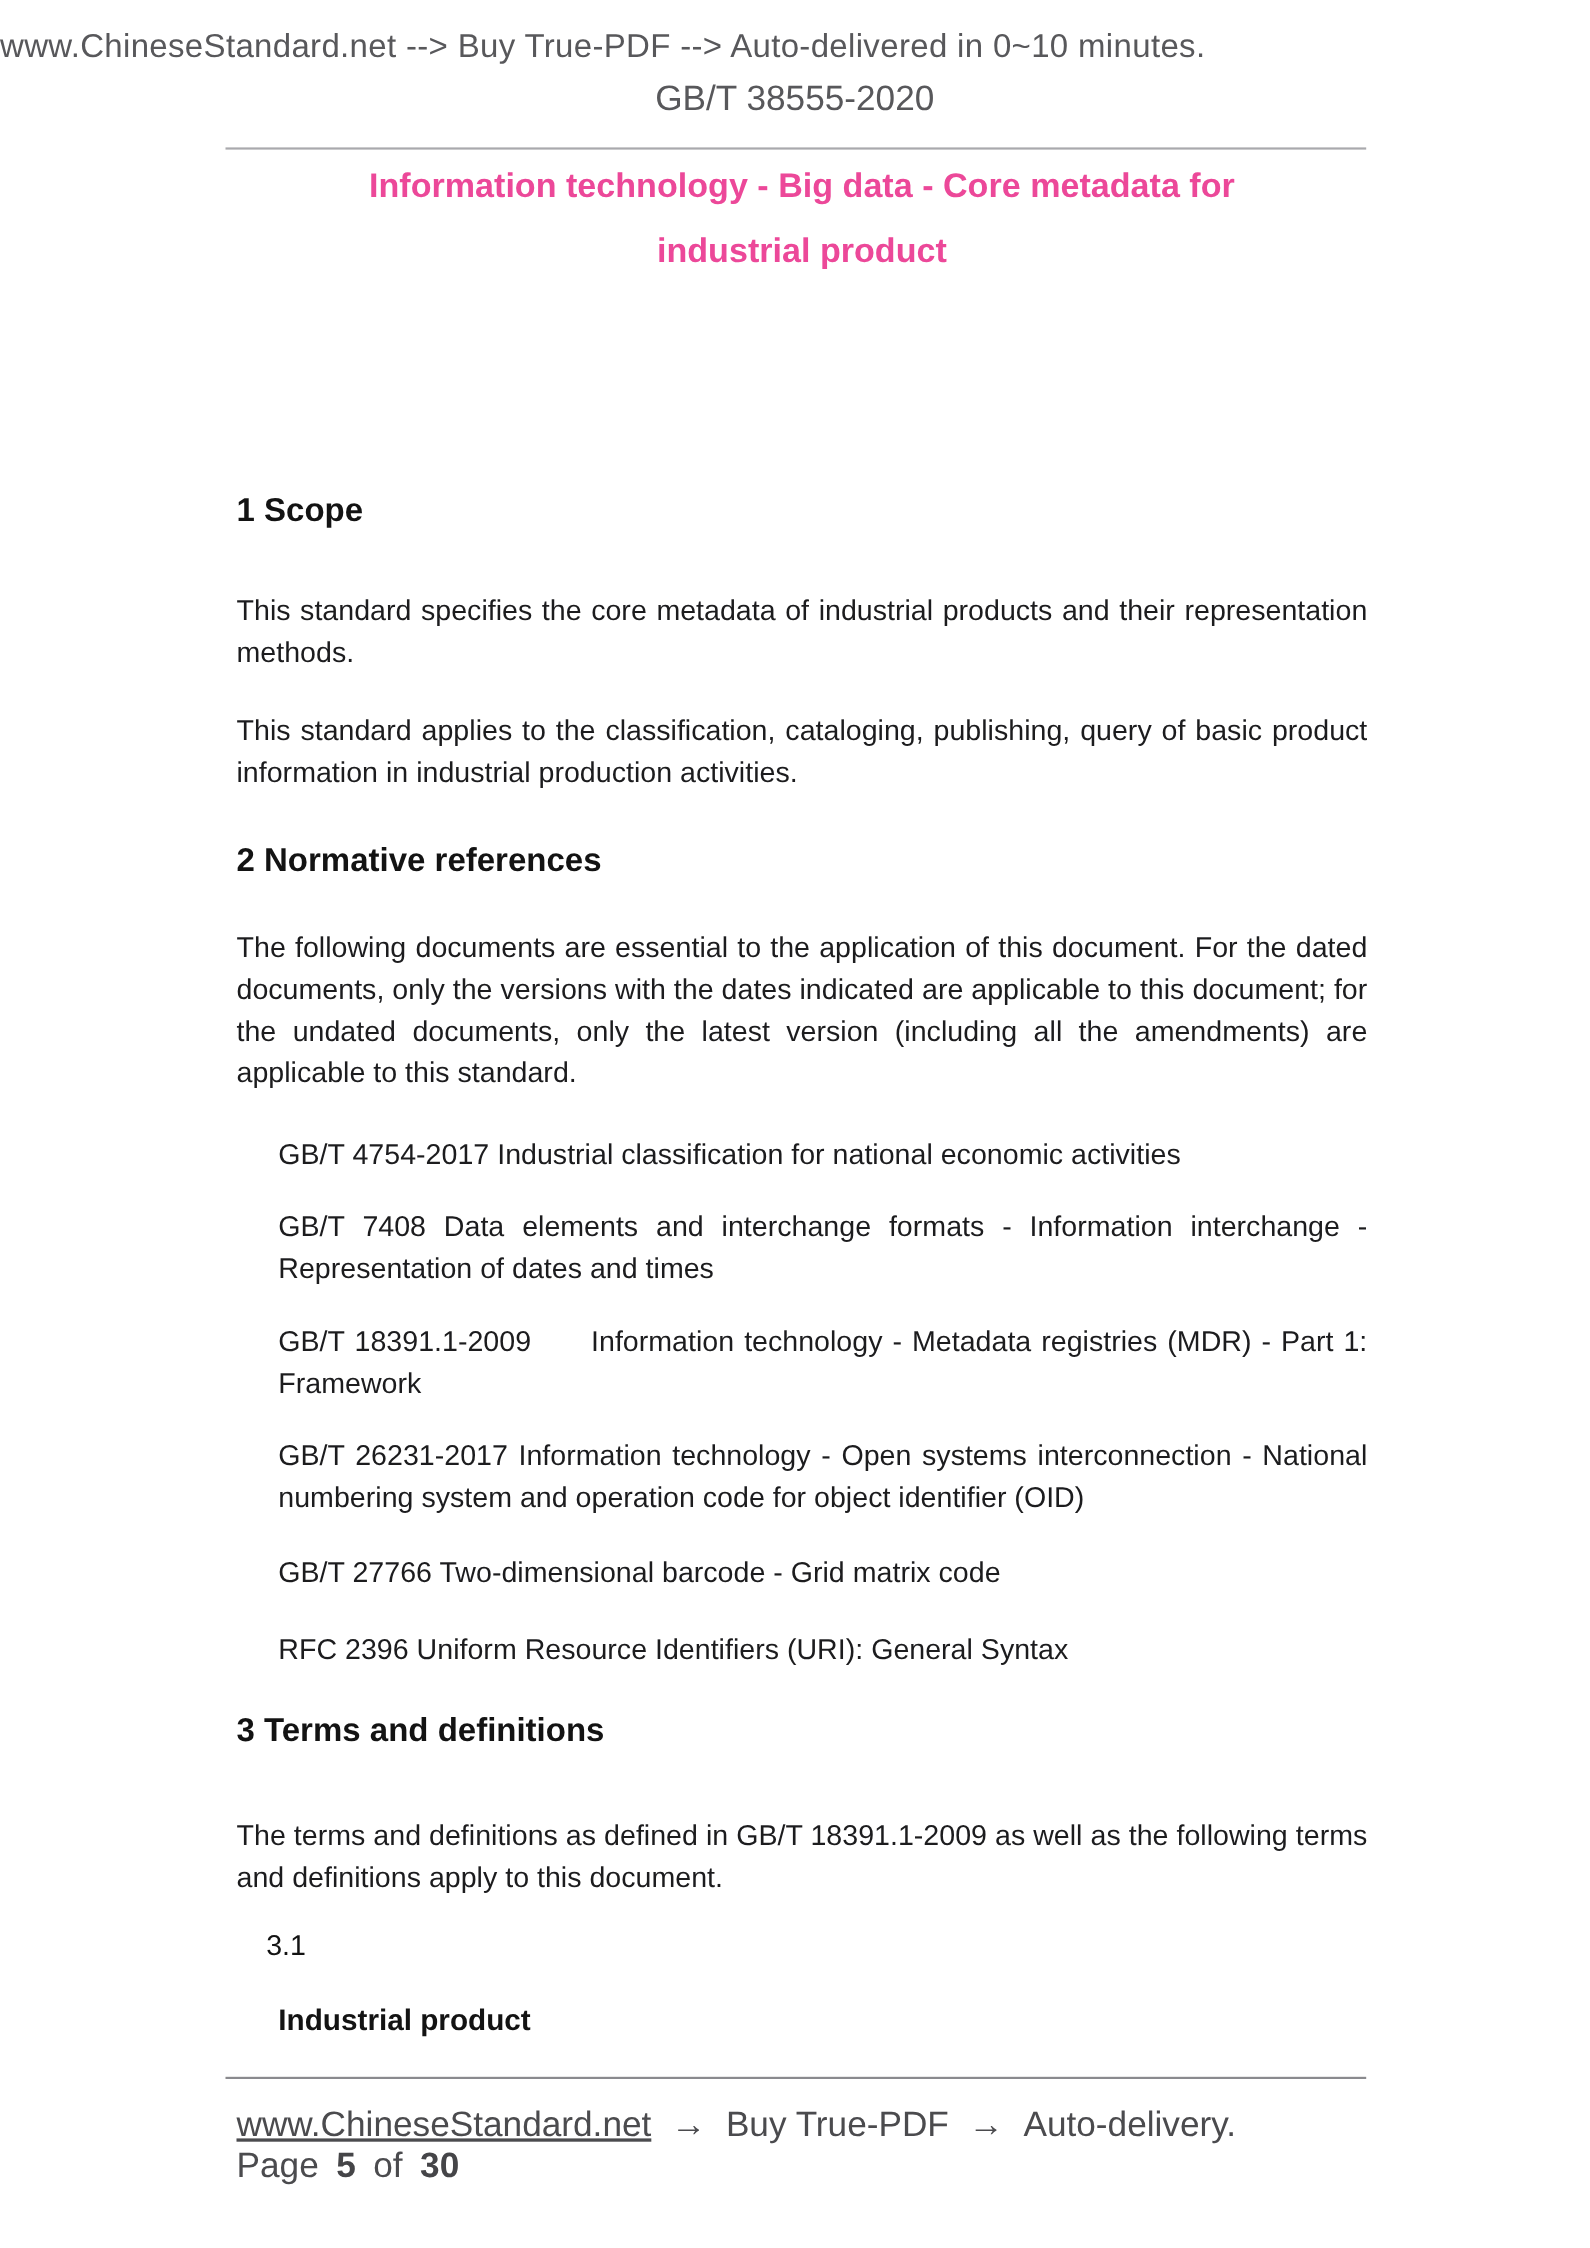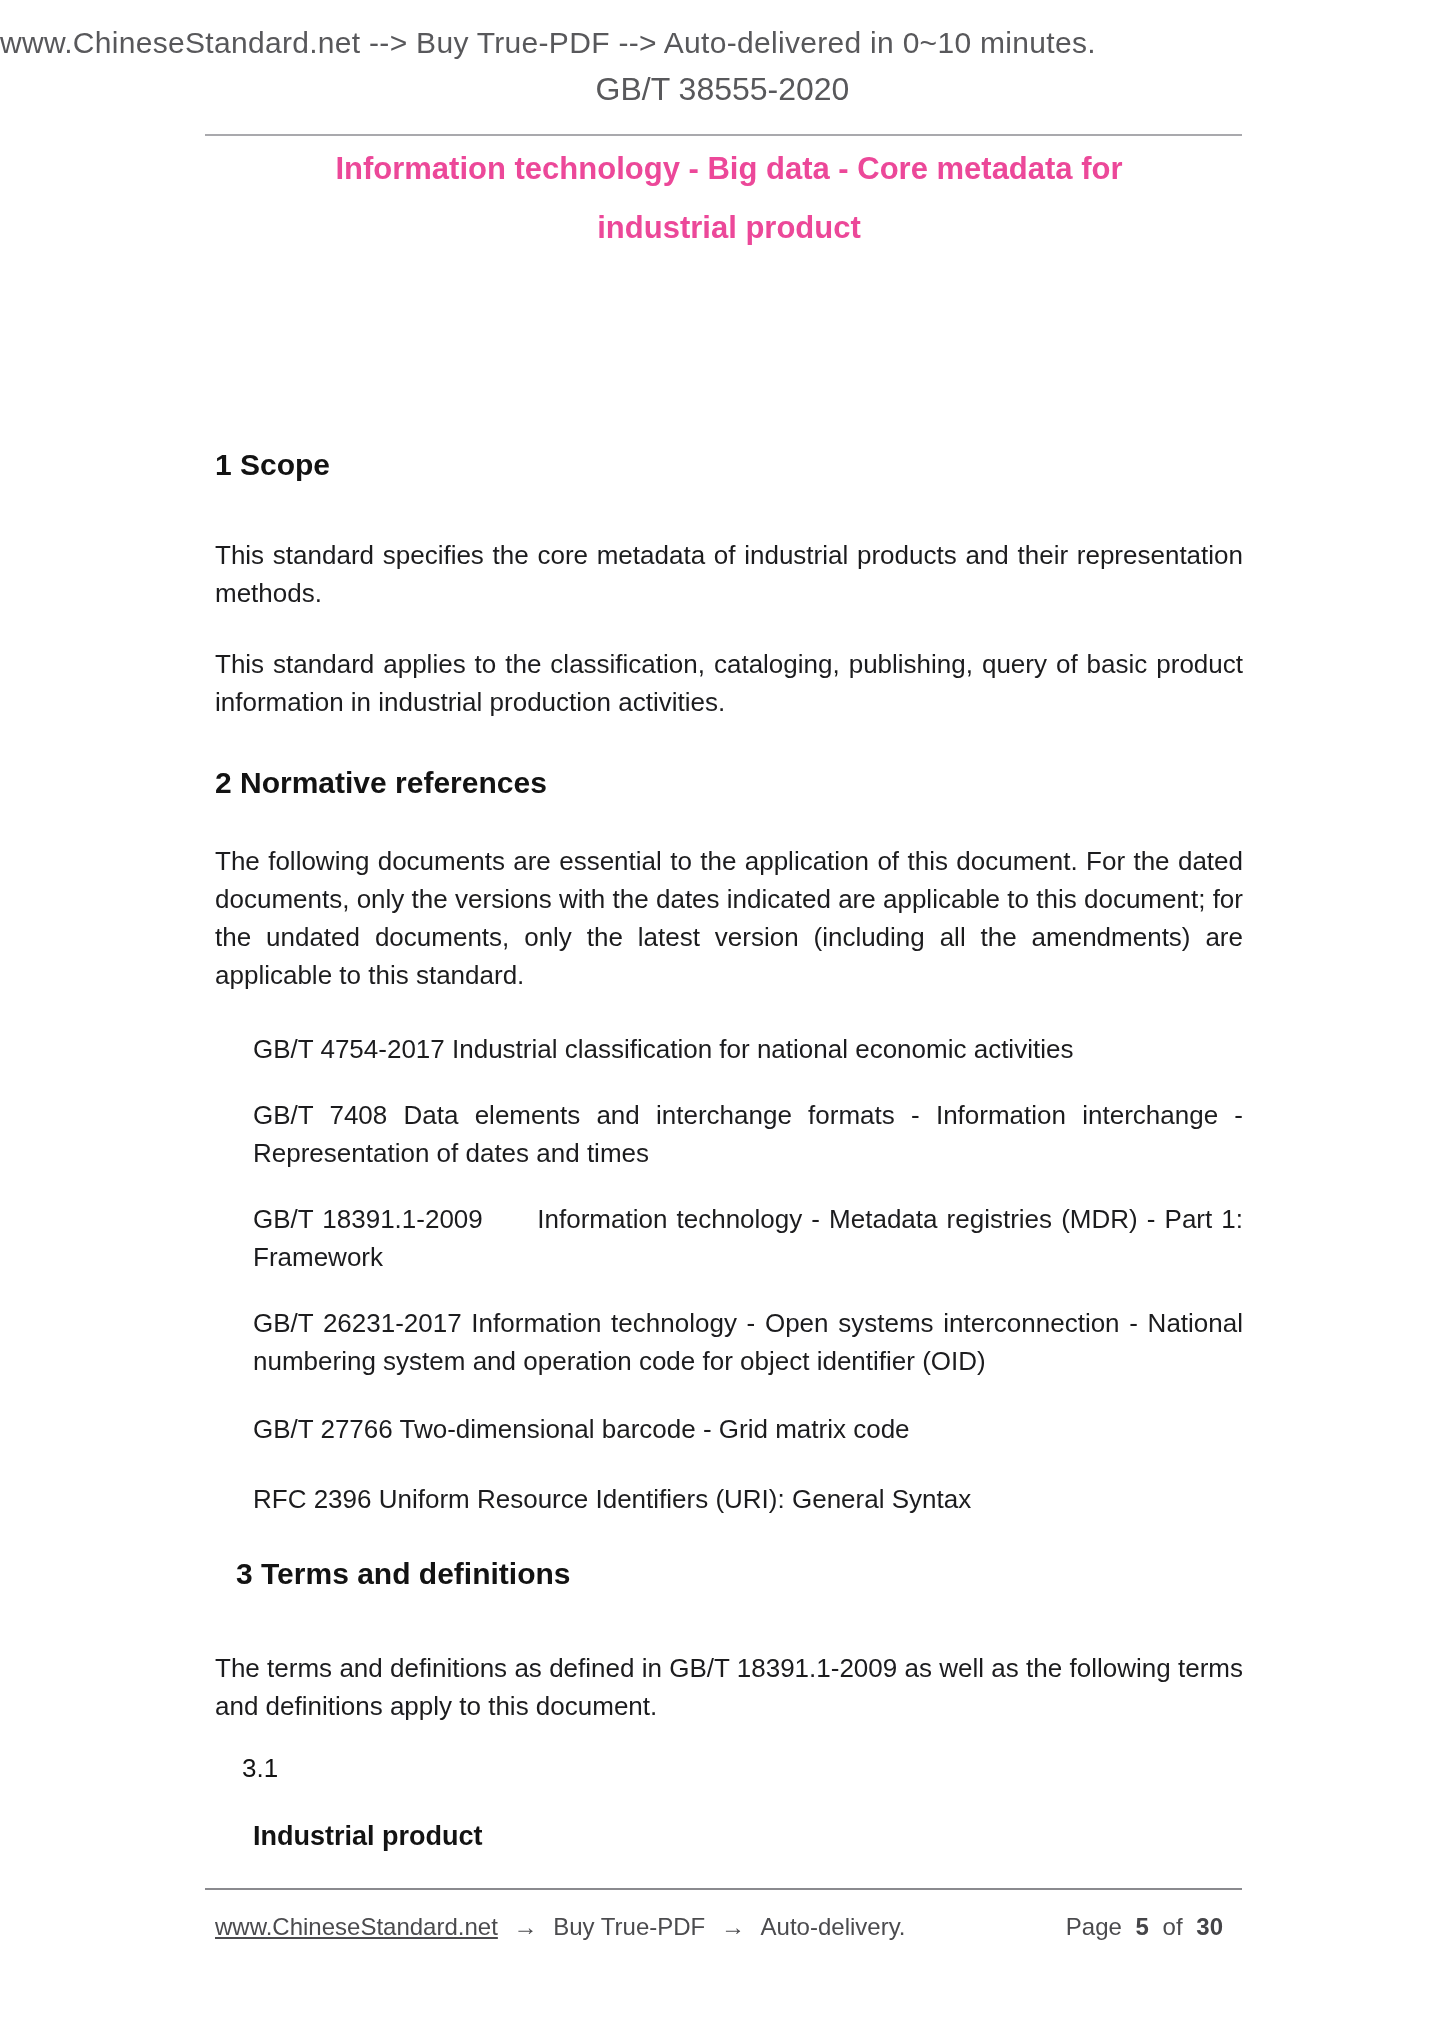--- a/index.html
+++ b/index.html
@@ -30,21 +30,21 @@
     text-align:center;
   }
   .doc-title span{display:block;}
 
   .sec-h{
     position:absolute;left:215px;margin:0;
     font-size:30px;font-weight:bold;color:#131313;line-height:36px;
   }
   .h-scope{top:447px;}
   .h-norm{top:765px;}
-  .h-terms{top:1556px;margin-left:21px;}
+  .h-terms{top:1556px;}
 
   .body{
     position:absolute;left:215px;width:1028px;margin:0;
     font-size:26px;line-height:38px;color:#1c1c1e;
     text-align:justify;text-justify:inter-word;
   }
   .ref{padding-left:38px;width:990px;}
 
   .p-scope1{top:536px;}
   .p-scope2{top:645px;}
@@ -62,21 +62,21 @@
     font-size:26px;font-weight:normal;color:#131313;margin-left:27px;
   }
   .term-name{
     position:absolute;left:253px;top:1821px;
     font-size:27px;font-weight:bold;color:#131313;
   }
 
   .footer{
     position:absolute;left:215px;top:1913px;width:1028px;
     display:flex;justify-content:space-between;align-items:baseline;
-    font-size:24px;color:#4b4b4e;
+    font-size:32px;color:#4b4b4e;flex-direction:column;
   }
   .footer-left > * + *{margin-left:9px;}
   .footer-left .site{text-decoration:underline;color:#4b4b4e;cursor:pointer;}
   .footer-right{padding-right:20px;word-spacing:7px;}
   .footer-right .pg-num{font-weight:bold;color:#454548;}
 </style>
 </head>
 <body>
 
 <div class="page">

